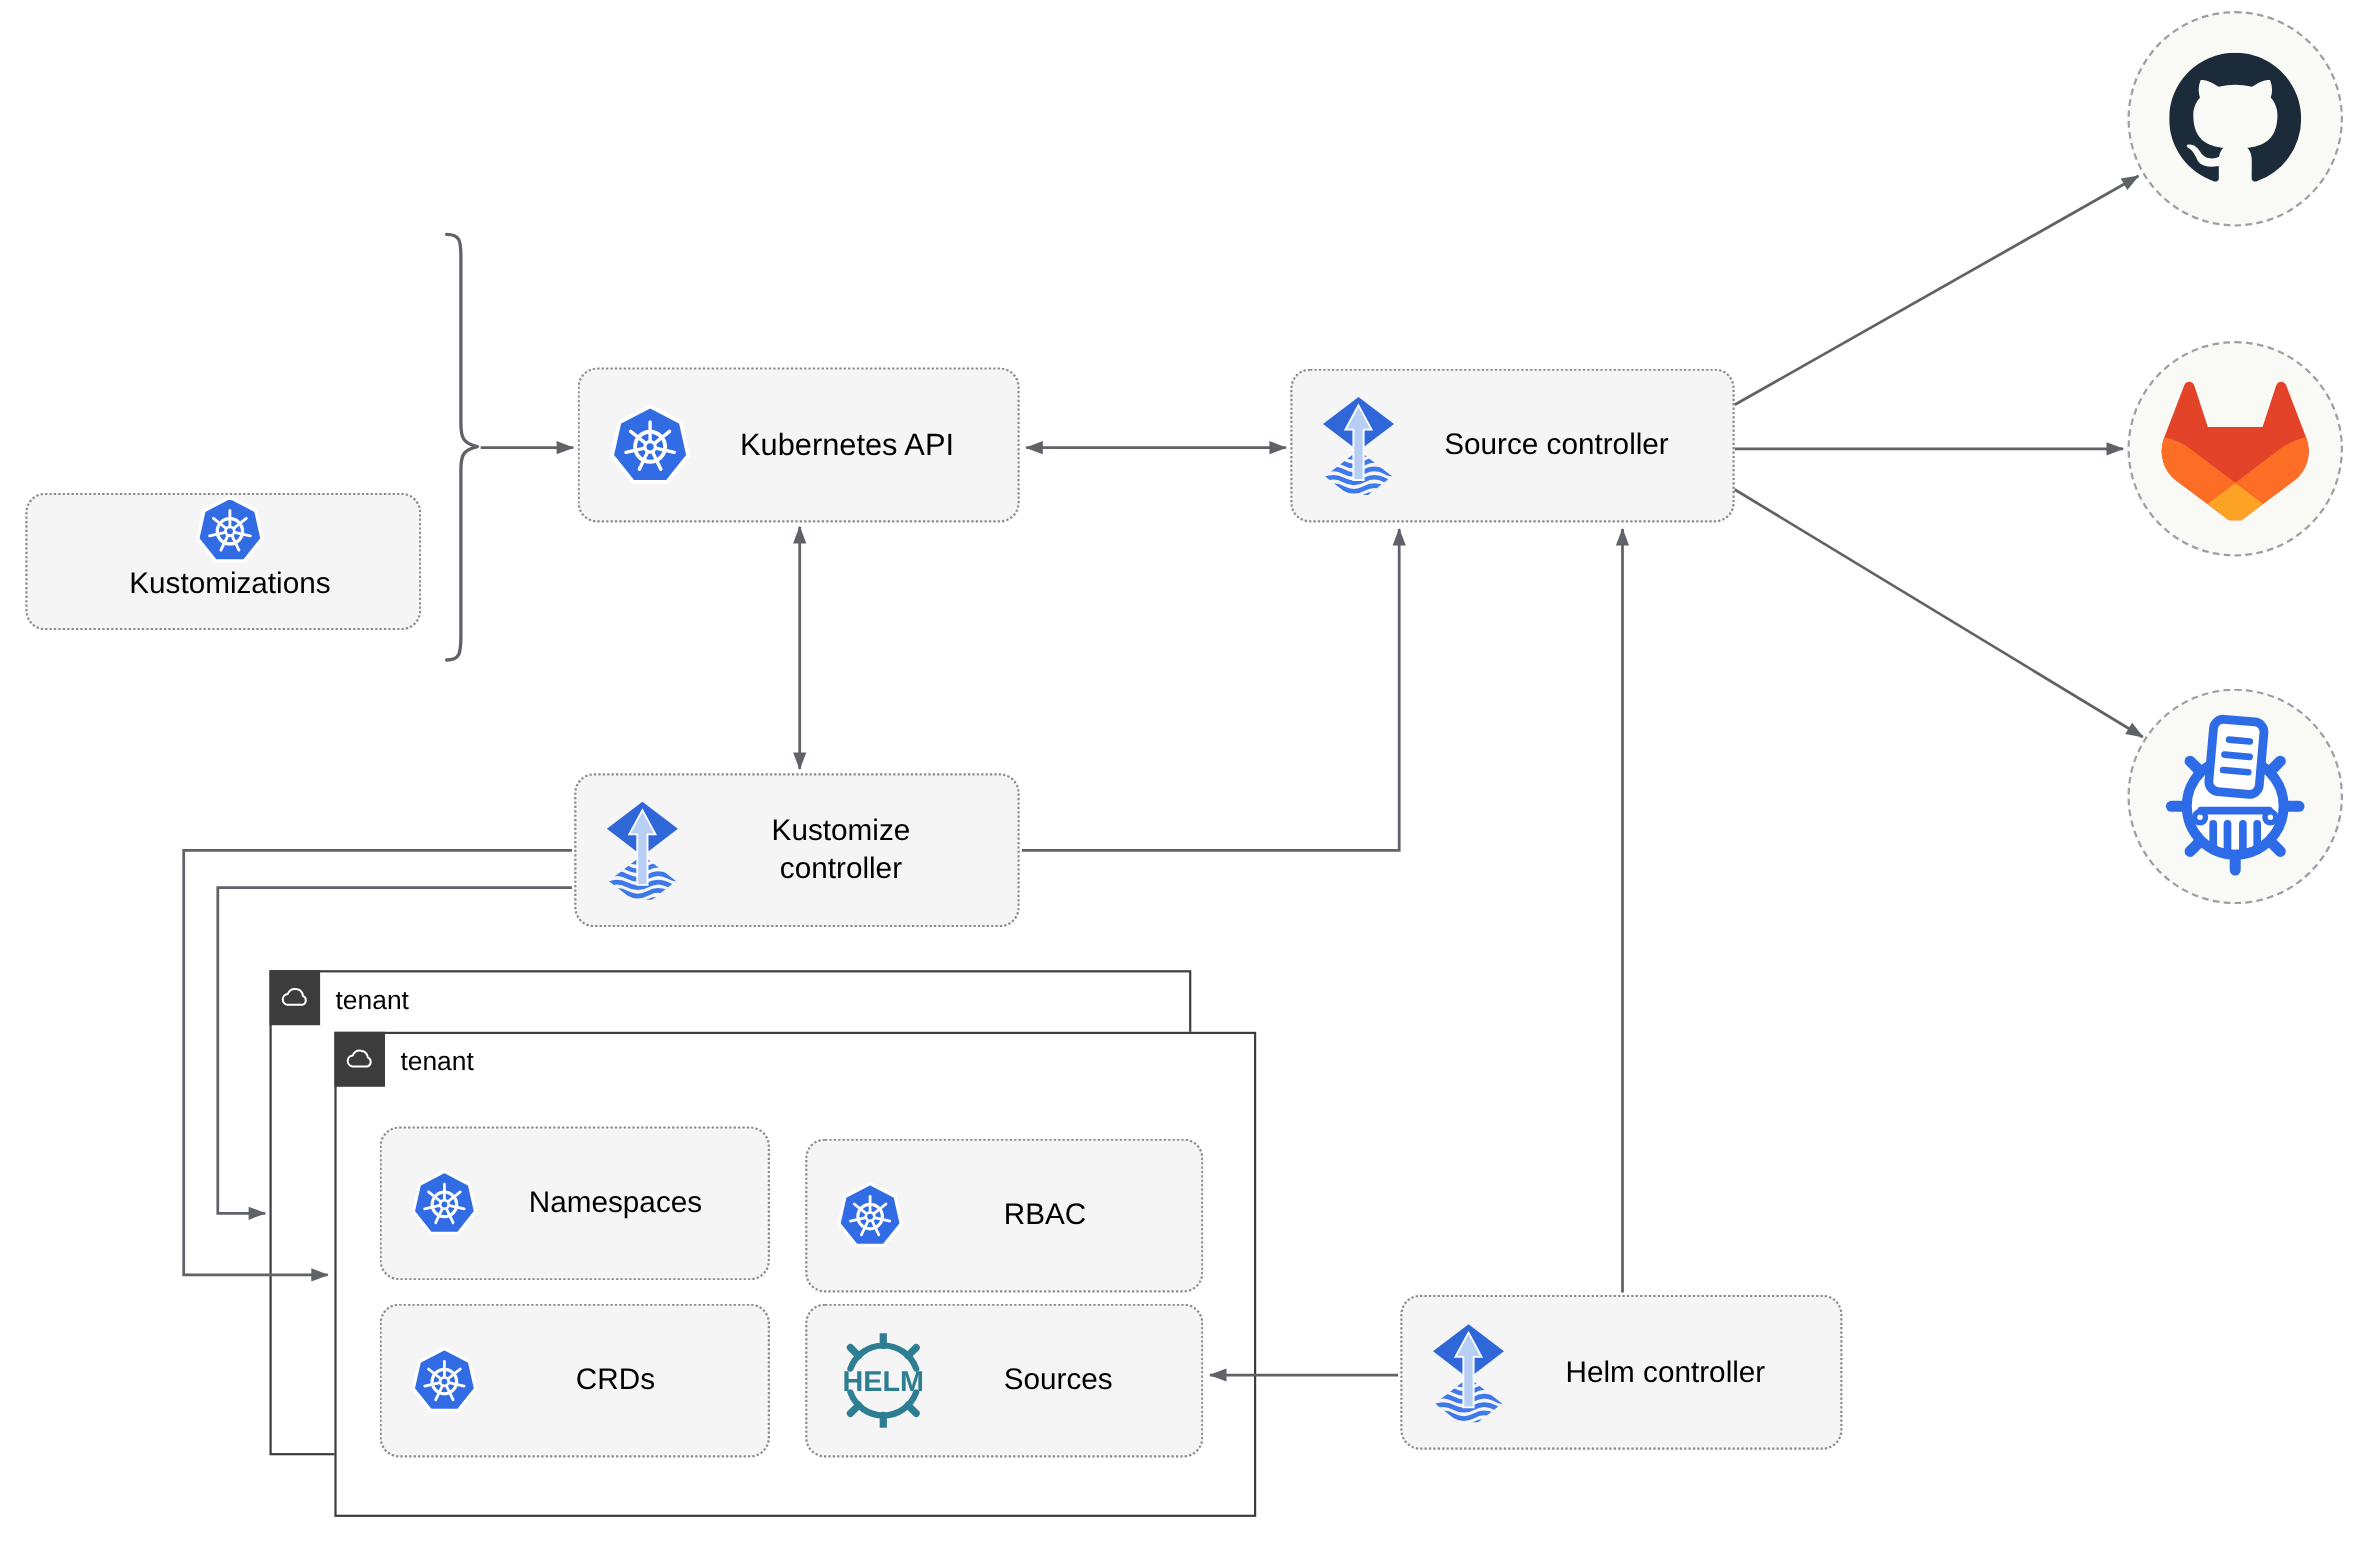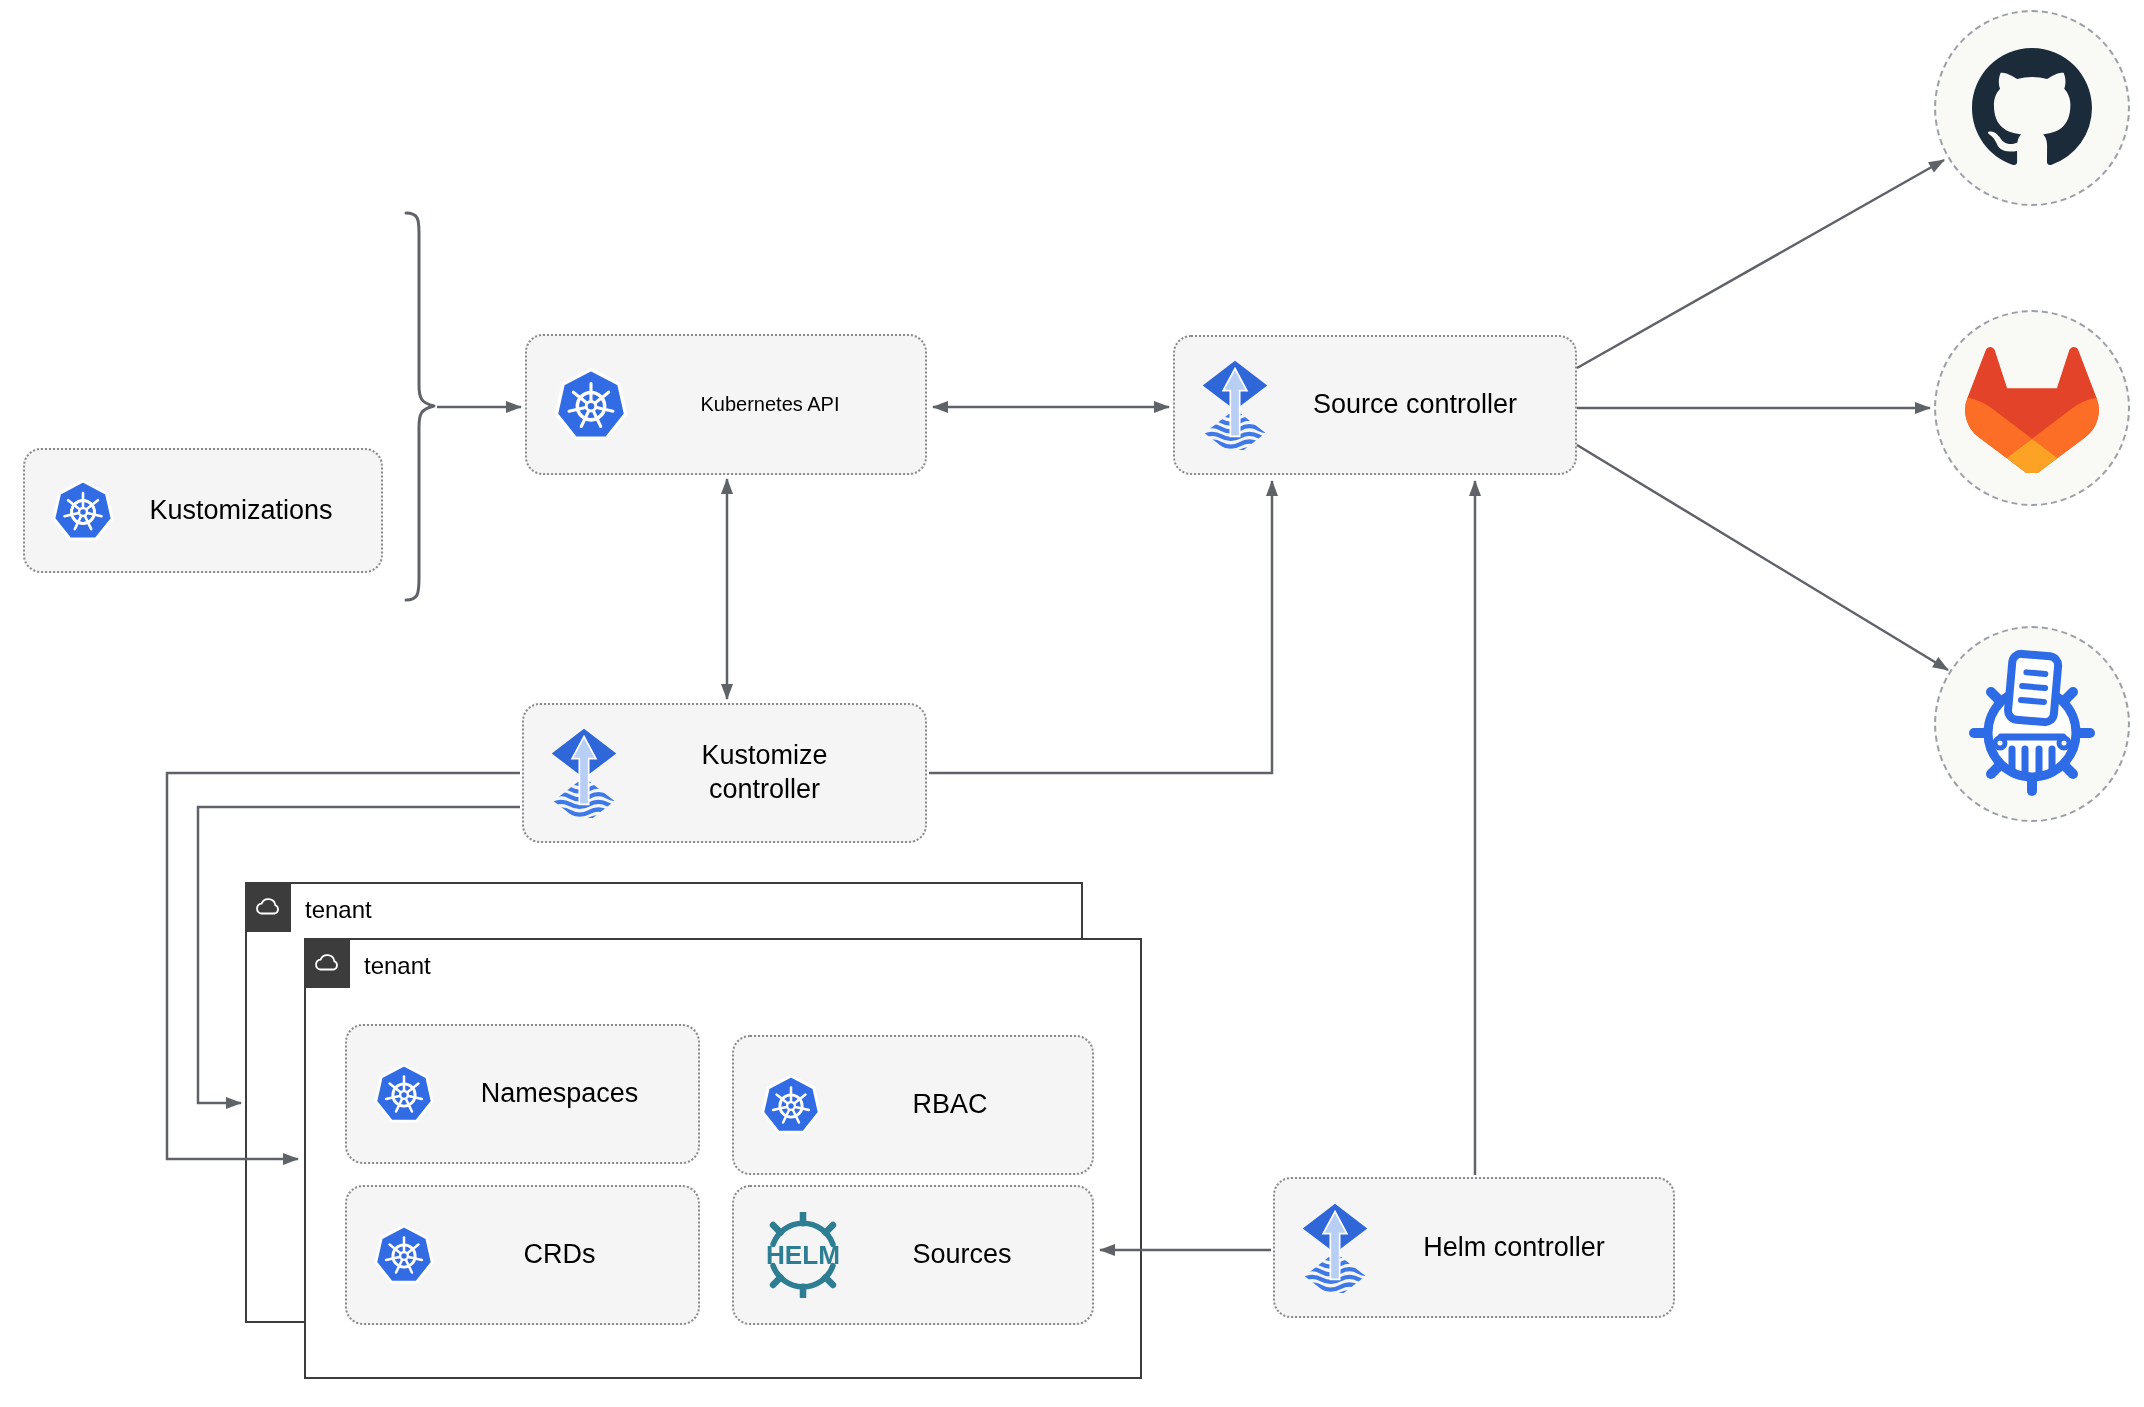--- a/index.html
+++ b/index.html
@@ -8,21 +8,21 @@
 
   
   .node{position:absolute;background:#f5f5f5;border:2px dotted #8a8a8a;border-radius:18px;
         box-sizing:border-box;display:flex;align-items:center;padding:0 14px 0 26px;}
   .node .nlabel{flex:1;text-align:center;font-size:27px;color:#000;line-height:1.25;}
   .node .nlabel.narrow{max-width:210px;margin:16px auto;}
   .icon-wrap{flex:0 0 auto;display:flex;align-items:center;justify-content:center;}
 
   
   #node-sources{left:25px;top:243px;width:360px;height:125px;}
-  #node-kustomizations{left:23px;top:448px;width:360px;height:125px;}
+  #node-kustomizations{left:23px;top:448px;width:360px;height:125px;flex-direction:column;}
   #node-kubernetes-api{left:525px;top:334px;width:402px;height:141px;}
   #node-source-controller{left:1173px;top:335px;width:404px;height:140px;}
   #node-kustomize-controller{left:522px;top:703px;width:405px;height:140px;}
   #node-helm-controller{left:1273px;top:1177px;width:402px;height:141px;}
 
   
   .tenant{position:absolute;background:#ffffff;border:2px solid #3c3c3c;box-sizing:border-box;}
   #tenant-outer{left:245px;top:882px;width:838px;height:441px;}
   #tenant-inner{left:304px;top:938px;width:838px;height:441px;}
   .tenant-tab{position:absolute;left:-2px;top:-2px;width:46px;height:50px;background:#3c3c3c;
@@ -110,21 +110,21 @@
           <line x1="32" y1="33" x2="50.5" y2="37.2"></line>
             <line x1="32" y1="33" x2="40.2" y2="50.1"></line>
           <line x1="32" y1="33" x2="23.8" y2="50.1"></line>
             <line x1="32" y1="33" x2="13.5" y2="37.2"></line>
           <line x1="32" y1="33" x2="17.1" y2="21.2"></line>
         </g>
         <circle cx="32" cy="33" r="11.5" fill="none" stroke="#ffffff" stroke-width="3"></circle>
         <circle cx="32" cy="33" r="4" fill="#326ce5" stroke="#ffffff" stroke-width="2.5"></circle>
       </svg>
     </span>
-    <span class="nlabel" style="font-size:20px">Kubernetes API</span>
+    <span class="nlabel" style="font-size:28px">Kubernetes API</span>
   </div>
 
   <div class="node z2" id="node-source-controller">
     <span class="icon-wrap">
       <svg width="68" height="90" viewBox="0 0 80 106">
         <path d="M40 1 L78 30 L40 59 L2 30 Z" fill="#2f66d8"></path>
         <g clip-path="url(#fluxclip)" stroke="#3f78e8" stroke-width="5" fill="none" stroke-linecap="round">
           <path d="M2 63 q11 -6 22 0 t22 0 t22 0 t22 0"></path>
           <path d="M2 72 q11 -6 22 0 t22 0 t22 0 t22 0"></path>
           <path d="M2 81 q11 -6 22 0 t22 0 t22 0 t22 0"></path>

